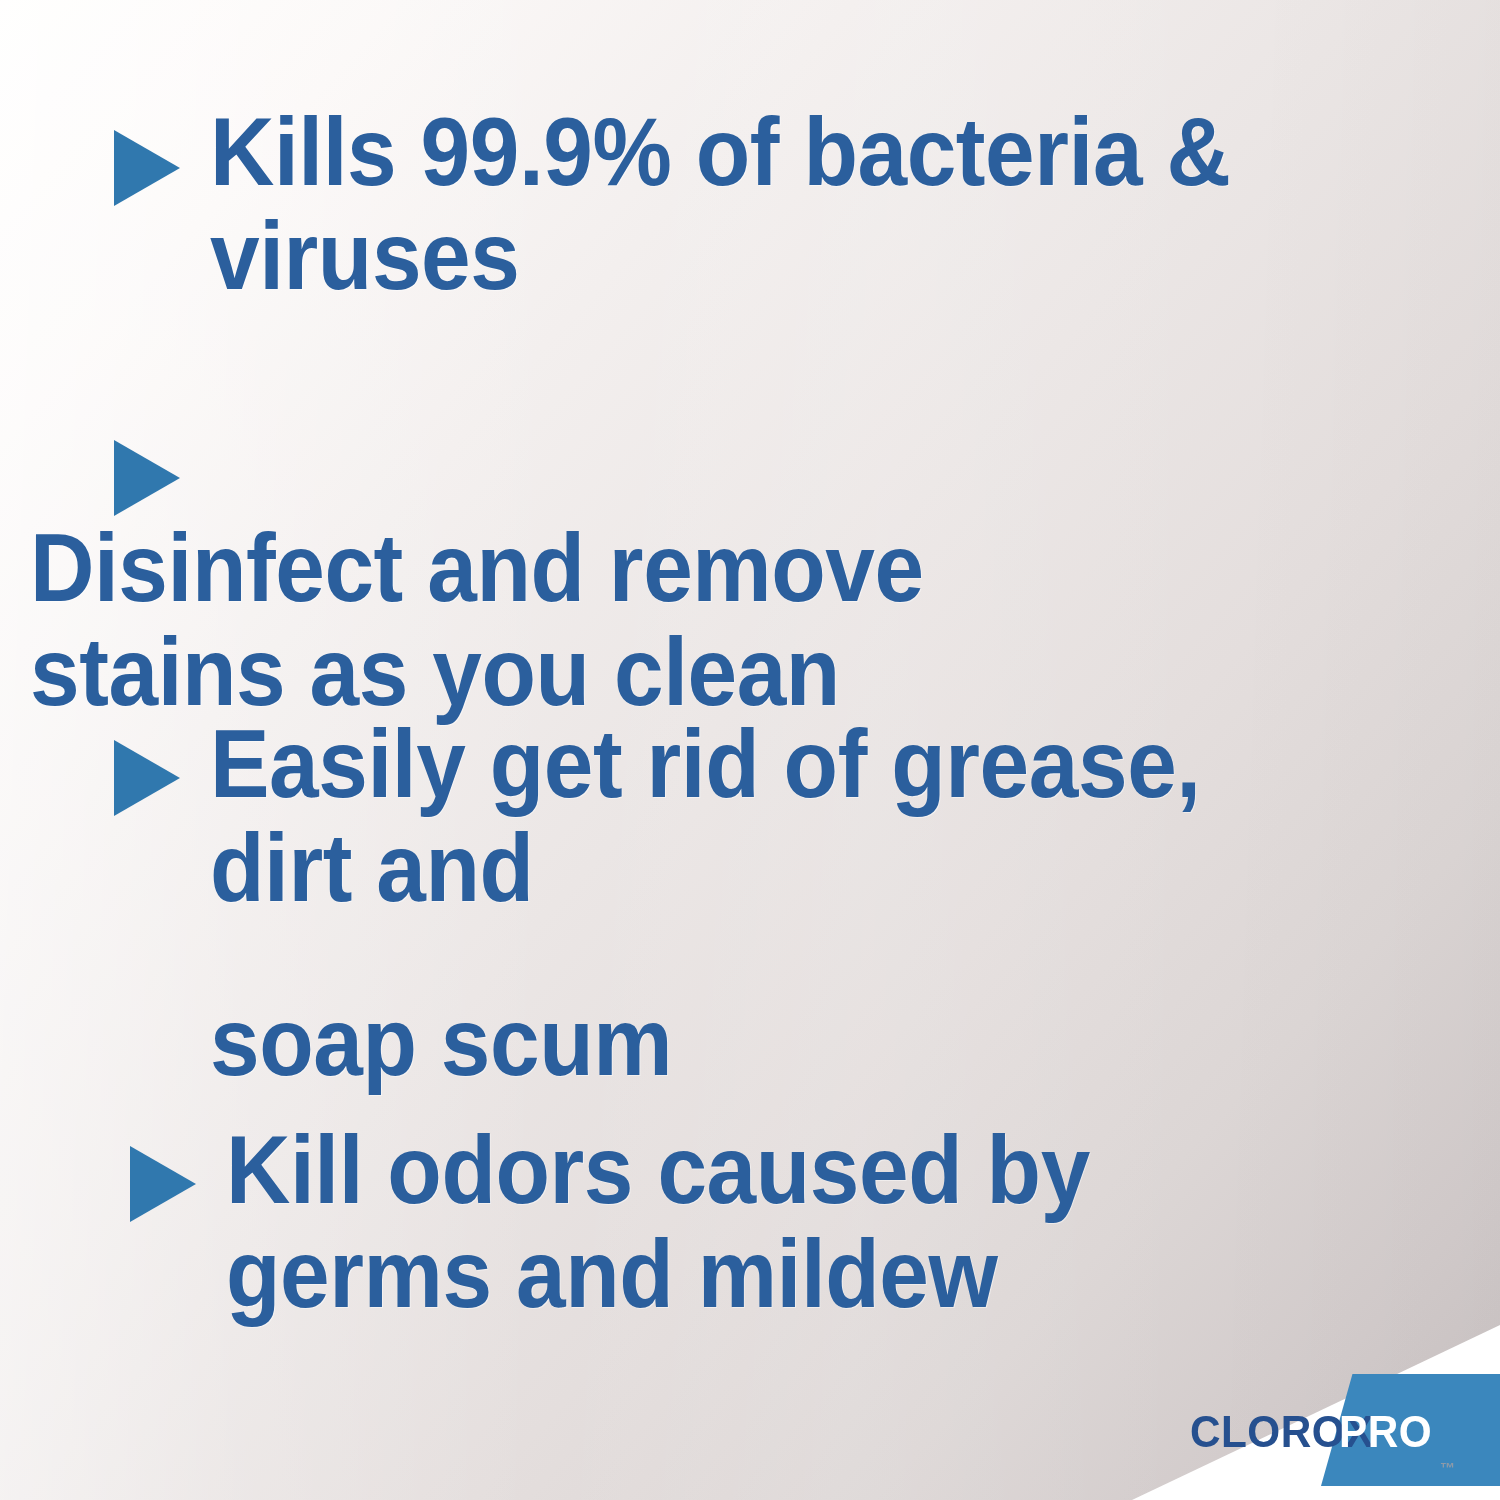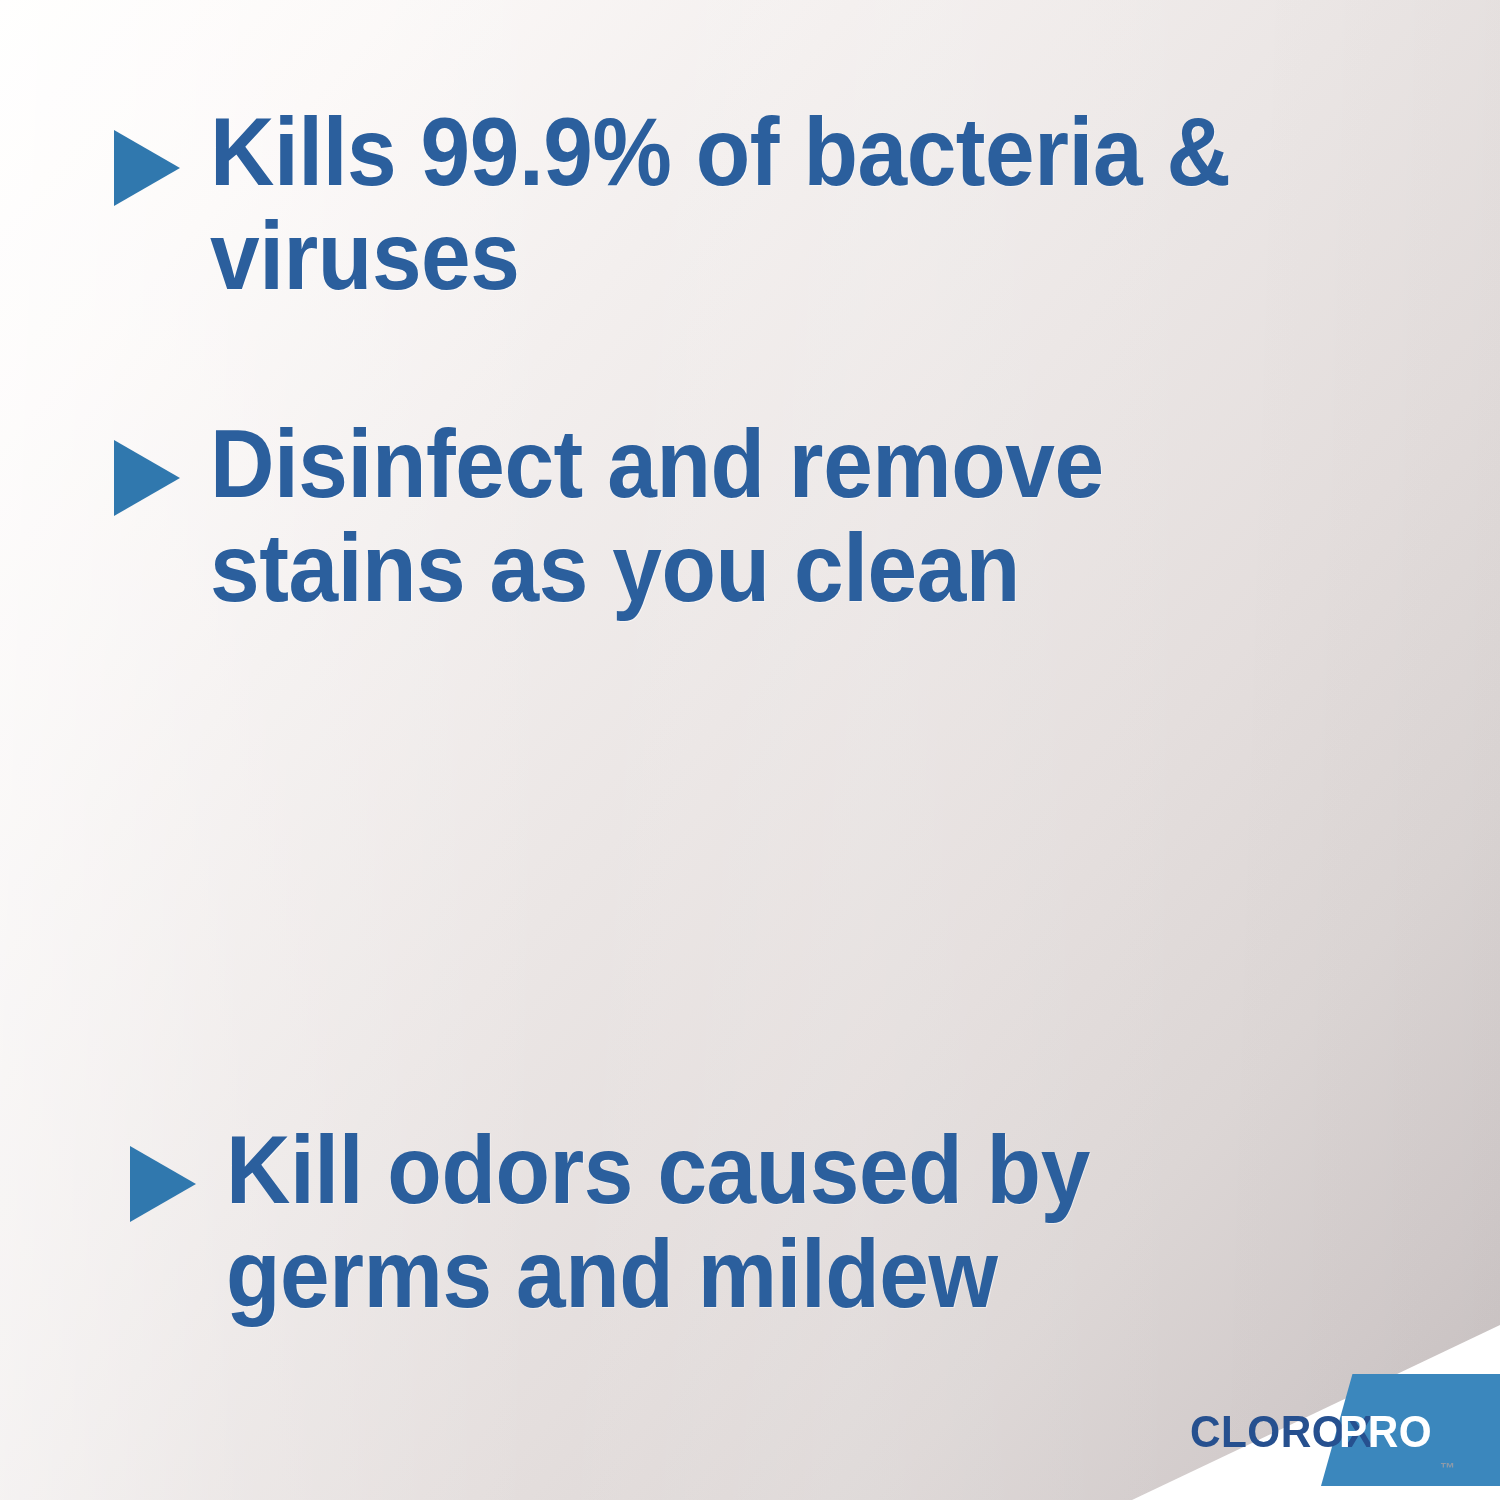--- a/index.html
+++ b/index.html
@@ -86,21 +86,21 @@
     text-shadow:1px 1px 0 rgba(255,255,255,0.45);
   }
 
   .bullet-line { display:block; }
   .bullet-line.spaced { margin-top:70px; }
 
   
   #bullet-0 { top:100px;  left:0; }
   #bullet-0 .bullet-marker { margin-top:30px; }
 
-  #bullet-1 { top:412px;  left:0; }
+  #bullet-1 { top:412px;  left:0;flex-direction:column; }
   #bullet-1 .bullet-marker { margin-top:28px; }
 
   #bullet-2 { top:712px;  left:0; }
   #bullet-2 .bullet-marker { margin-top:28px; }
 
   #bullet-3 { top:1118px; left:16px; }
   #bullet-3 .bullet-marker { margin-top:28px; }
 
   
   #logo-block {
@@ -194,20 +194,28 @@
     </div>
 
     <div class="bullet" id="bullet-1">
       <div class="bullet-marker"></div>
       <div class="bullet-lines">
         <span class="bullet-line">Disinfect and remove</span>
         <span class="bullet-line">stains as you clean</span>
       </div>
     </div>
 
+    <div class="bullet" id="bullet-2">
+      <div class="bullet-marker"></div>
+      <div class="bullet-lines">
+        <span class="bullet-line">Easily get rid of grease,</span>
+        <span class="bullet-line">dirt and</span>
+        <span class="bullet-line spaced">soap scum</span>
+      </div>
+    </div>
 
     <div class="bullet" id="bullet-3">
       <div class="bullet-marker"></div>
       <div class="bullet-lines">
         <span class="bullet-line">Kill odors caused by</span>
         <span class="bullet-line">germs and mildew</span>
       </div>
     </div>
 
   </div>

